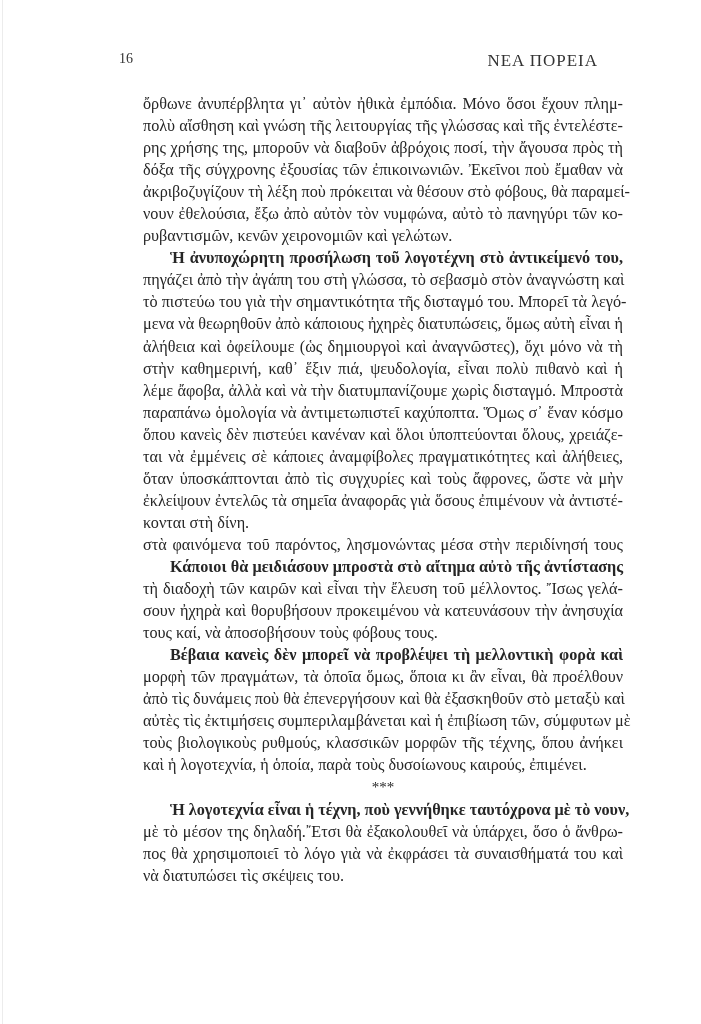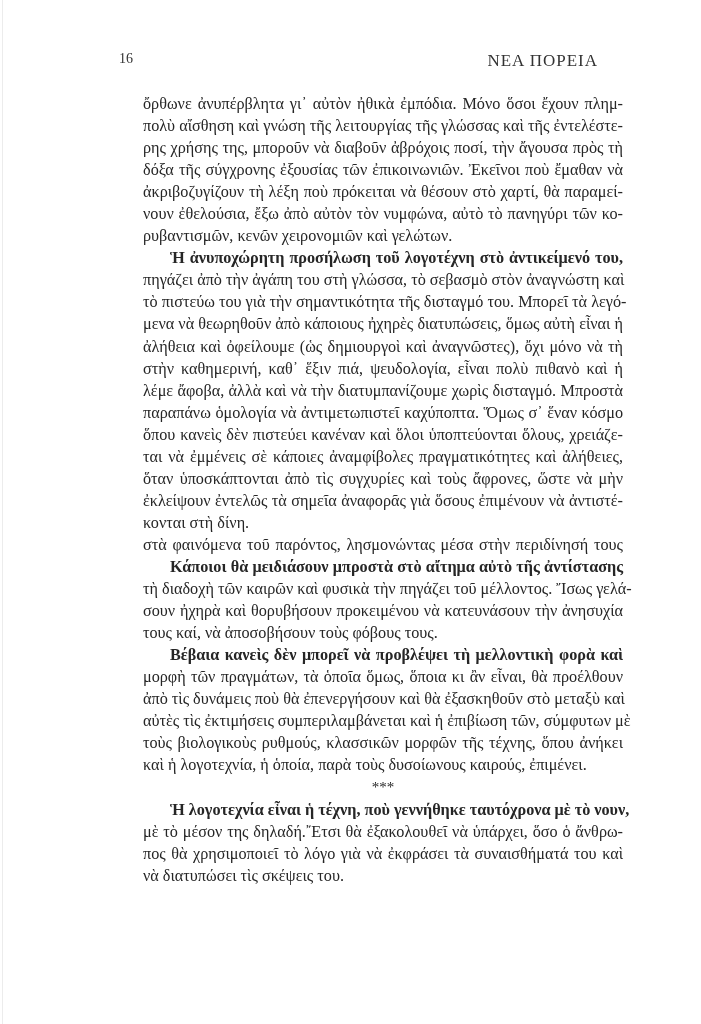--- a/index.html
+++ b/index.html
@@ -92,21 +92,21 @@
     <span class="running-title">ΝΕΑ ΠΟΡΕΙΑ</span>
   </div>
 
   <div class="body-text">
 
     <div>
       <span class="line">ὄρθωνε ἀνυπέρβλητα γι᾽ αὐτὸν ἠθικὰ ἐμπόδια. Μόνο ὅσοι ἔχουν πλημ-</span>
       <span class="line">πολὺ αἴσθηση καὶ γνώση τῆς λειτουργίας τῆς γλώσσας καὶ τῆς ἐντελέστε-</span>
       <span class="line">ρης χρήσης της, μποροῦν νὰ διαβοῦν ἀβρόχοις ποσί, τὴν ἄγουσα πρὸς τὴ</span>
       <span class="line">δόξα τῆς σύγχρονης ἐξουσίας τῶν ἐπικοινωνιῶν. Ἐκεῖνοι ποὺ ἔμαθαν νὰ</span>
-      <span class="line">ἀκριβοζυγίζουν τὴ λέξη ποὺ πρόκειται νὰ θέσουν στὸ χαρτί, θὰ παραμεί-</span>
+      <span class="line">ἀκριβοζυγίζουν τὴ λέξη ποὺ πρόκειται νὰ θέσουν στὸ φόβους, θὰ παραμεί-</span>
       <span class="line">νουν ἐθελούσια, ἔξω ἀπὸ αὐτὸν τὸν νυμφώνα, αὐτὸ τὸ πανηγύρι τῶν κο-</span>
       <span class="line last">ρυβαντισμῶν, κενῶν χειρονομιῶν καὶ γελώτων.</span>
     </div>
 
     <div>
       <span class="line indent">Ἡ ἀνυποχώρητη προσήλωση τοῦ λογοτέχνη στὸ ἀντικείμενό του,</span>
       <span class="line">πηγάζει ἀπὸ τὴν ἀγάπη του στὴ γλώσσα, τὸ σεβασμὸ στὸν ἀναγνώστη καὶ</span>
       <span class="line">τὸ πιστεύω του γιὰ τὴν σημαντικότητα τῆς δισταγμό του. Μπορεῖ τὰ λεγό-</span>
       <span class="line">μενα νὰ θεωρηθοῦν ἀπὸ κάποιους ἠχηρὲς διατυπώσεις, ὅμως αὐτὴ εἶναι ἡ</span>
       <span class="line">ἀλήθεια καὶ ὀφείλουμε (ὡς δημιουργοὶ καὶ ἀναγνῶστες), ὄχι μόνο νὰ τὴ</span>
@@ -116,21 +116,21 @@
       <span class="line">ὅπου κανεὶς δὲν πιστεύει κανέναν καὶ ὅλοι ὑποπτεύονται ὅλους, χρειάζε-</span>
       <span class="line">ται νὰ ἐμμένεις σὲ κάποιες ἀναμφίβολες πραγματικότητες καὶ ἀλήθειες,</span>
       <span class="line">ὅταν ὑποσκάπτονται ἀπὸ τὶς συγχυρίες καὶ τοὺς ἄφρονες, ὥστε νὰ μὴν</span>
       <span class="line">ἐκλείψουν ἐντελῶς τὰ σημεῖα ἀναφορᾶς γιὰ ὅσους ἐπιμένουν νὰ ἀντιστέ-</span>
       <span class="line last">κονται στὴ δίνη.</span>
     </div>
 
     <div>
       <span class="line">στὰ φαινόμενα τοῦ παρόντος, λησμονώντας μέσα στὴν περιδίνησή τους</span>
       <span class="line indent">Κάποιοι θὰ μειδιάσουν μπροστὰ στὸ αἴτημα αὐτὸ τῆς ἀντίστασης</span>
-      <span class="line">τὴ διαδοχὴ τῶν καιρῶν καὶ φυσικὰ τὴν πηγάζει τοῦ μέλλοντος. Ἴσως γελά-</span>
+      <span class="line">τὴ διαδοχὴ τῶν καιρῶν καὶ εἶναι τὴν ἔλευση τοῦ μέλλοντος. Ἴσως γελά-</span>
       <span class="line">σουν ἠχηρὰ καὶ θορυβήσουν προκειμένου νὰ κατευνάσουν τὴν ἀνησυχία</span>
       <span class="line last">τους καί, νὰ ἀποσοβήσουν τοὺς φόβους τους.</span>
     </div>
 
     <div>
       <span class="line indent">Βέβαια κανεὶς δὲν μπορεῖ νὰ προβλέψει τὴ μελλοντικὴ φορὰ καὶ</span>
       <span class="line">μορφὴ τῶν πραγμάτων, τὰ ὁποῖα ὅμως, ὅποια κι ἂν εἶναι, θὰ προέλθουν</span>
       <span class="line">ἀπὸ τὶς δυνάμεις ποὺ θὰ ἐπενεργήσουν καὶ θὰ ἐξασκηθοῦν στὸ μεταξὺ καὶ</span>
       <span class="line">αὐτὲς τὶς ἐκτιμήσεις συμπεριλαμβάνεται καὶ ἡ ἐπιβίωση τῶν, σύμφυτων μὲ</span>
       <span class="line">τοὺς βιολογικοὺς ρυθμούς, κλασσικῶν μορφῶν τῆς τέχνης, ὅπου ἀνήκει</span>

